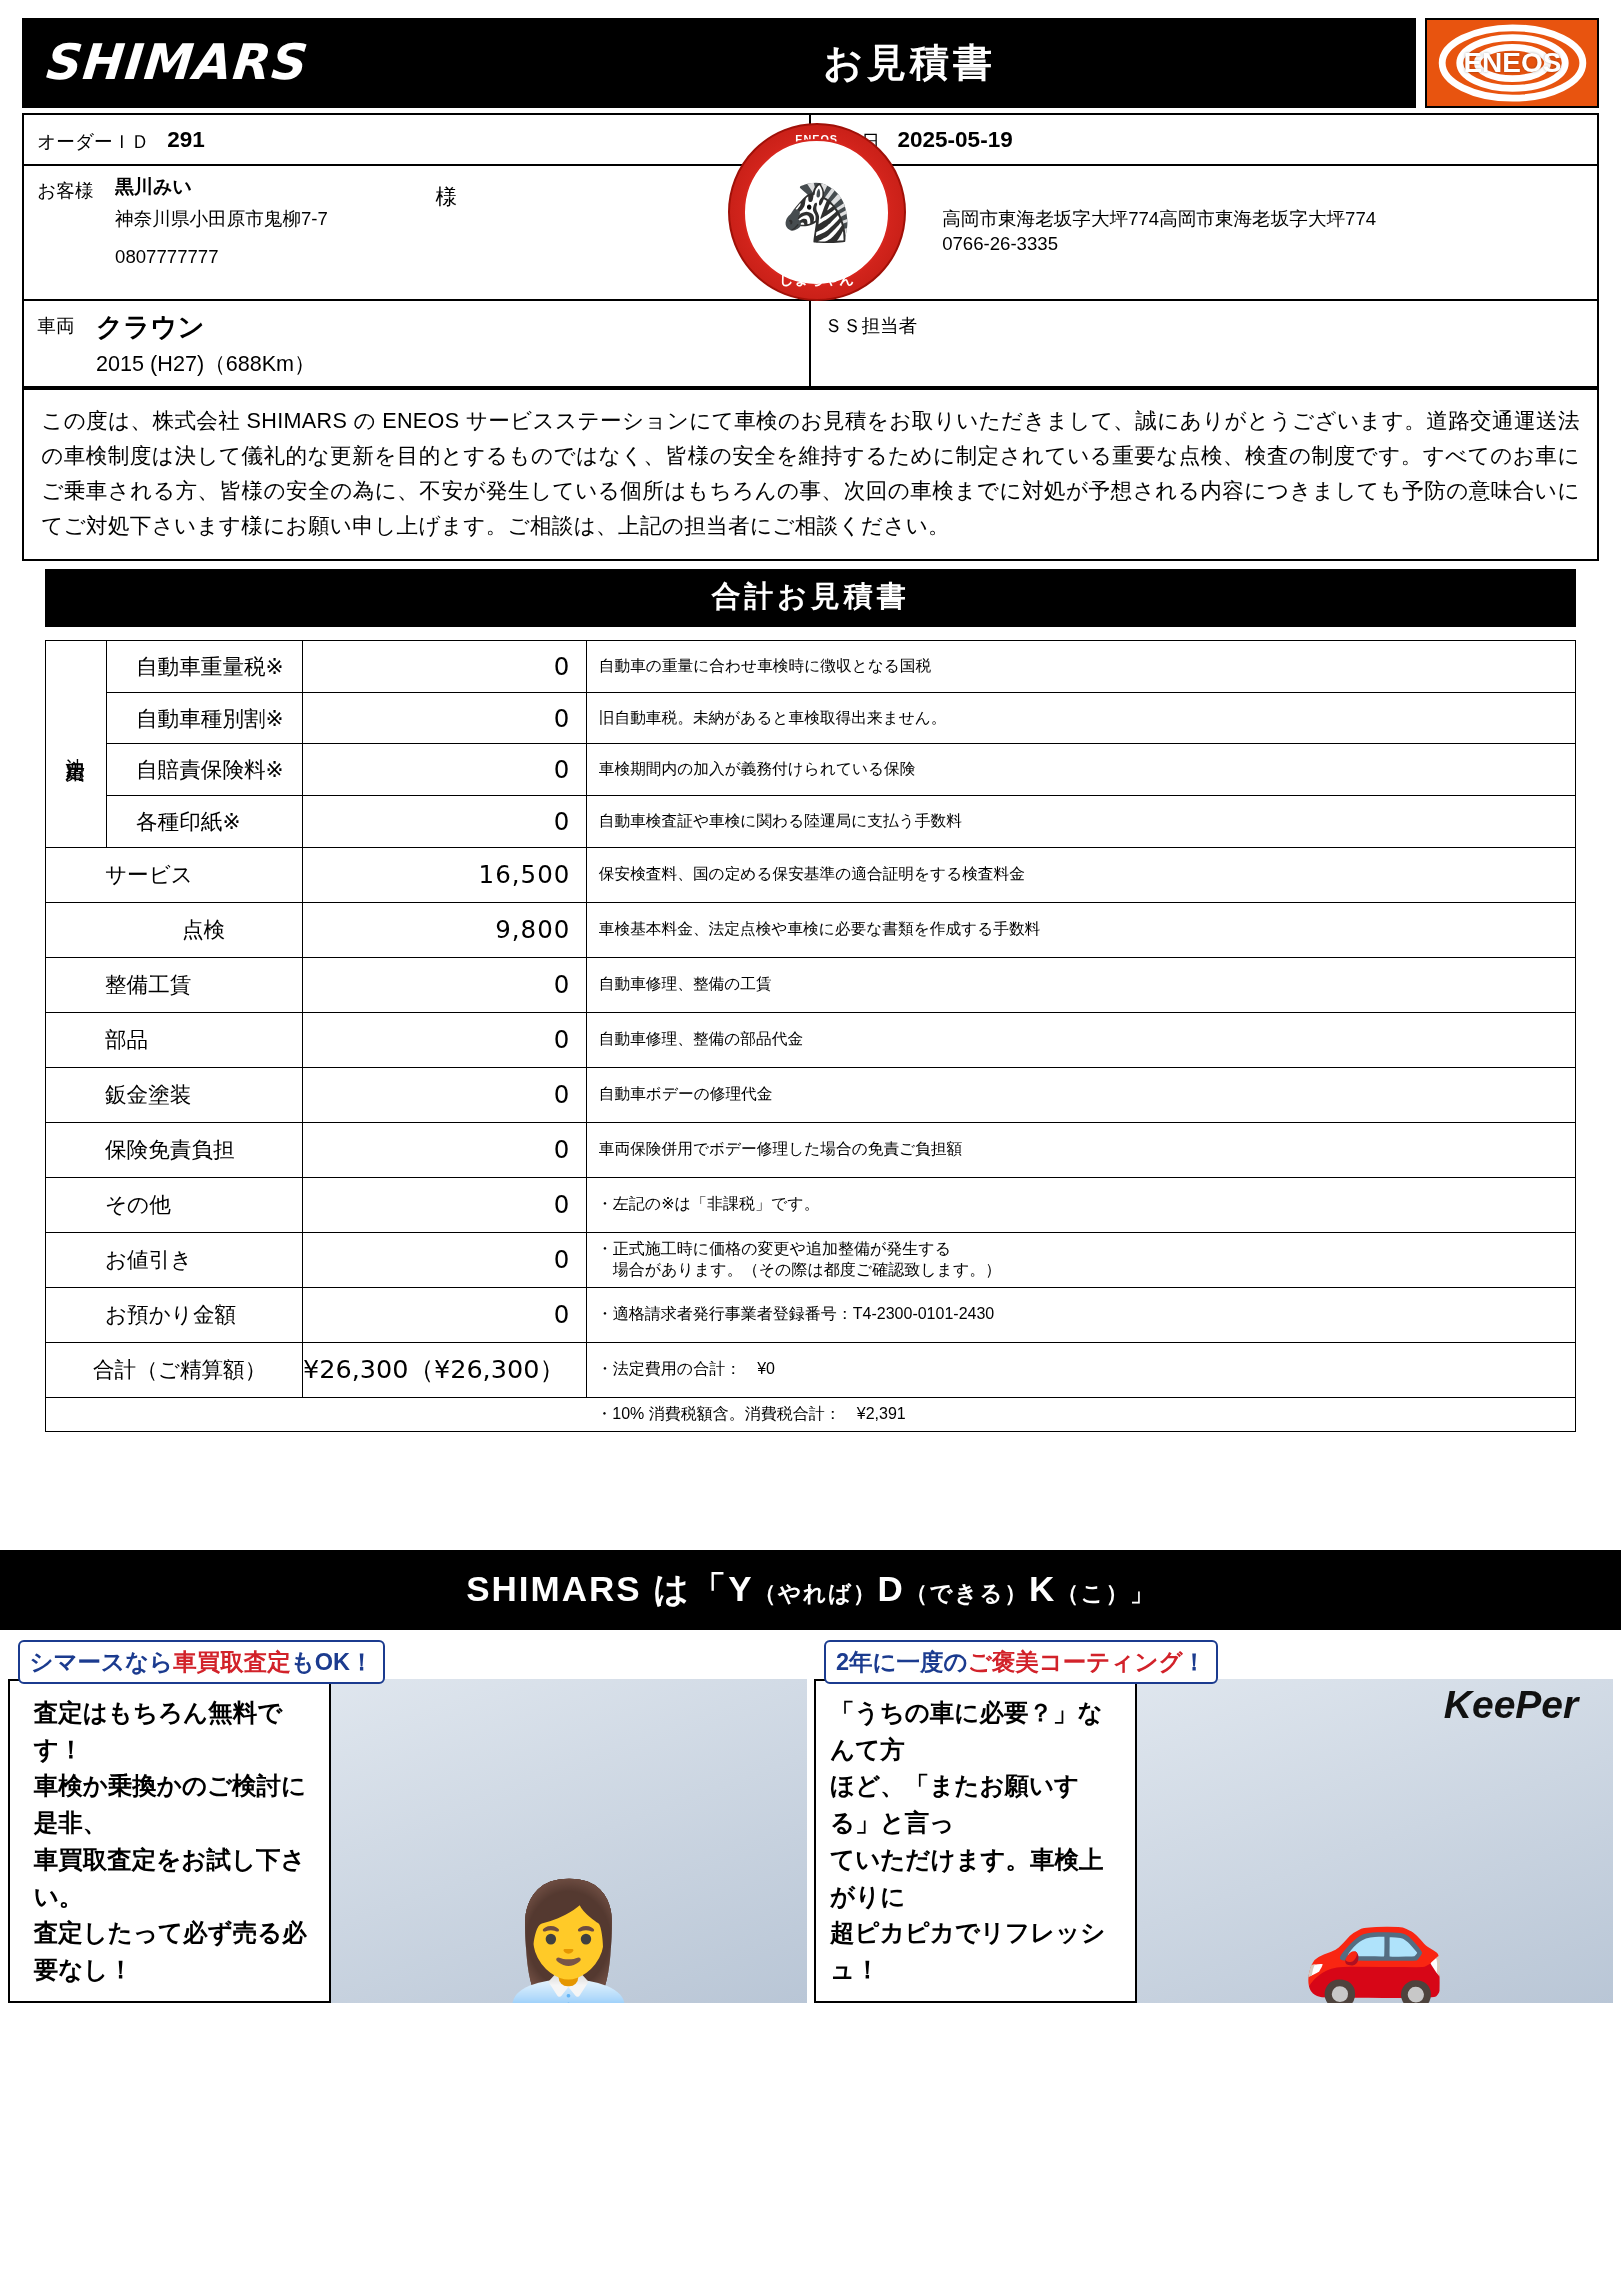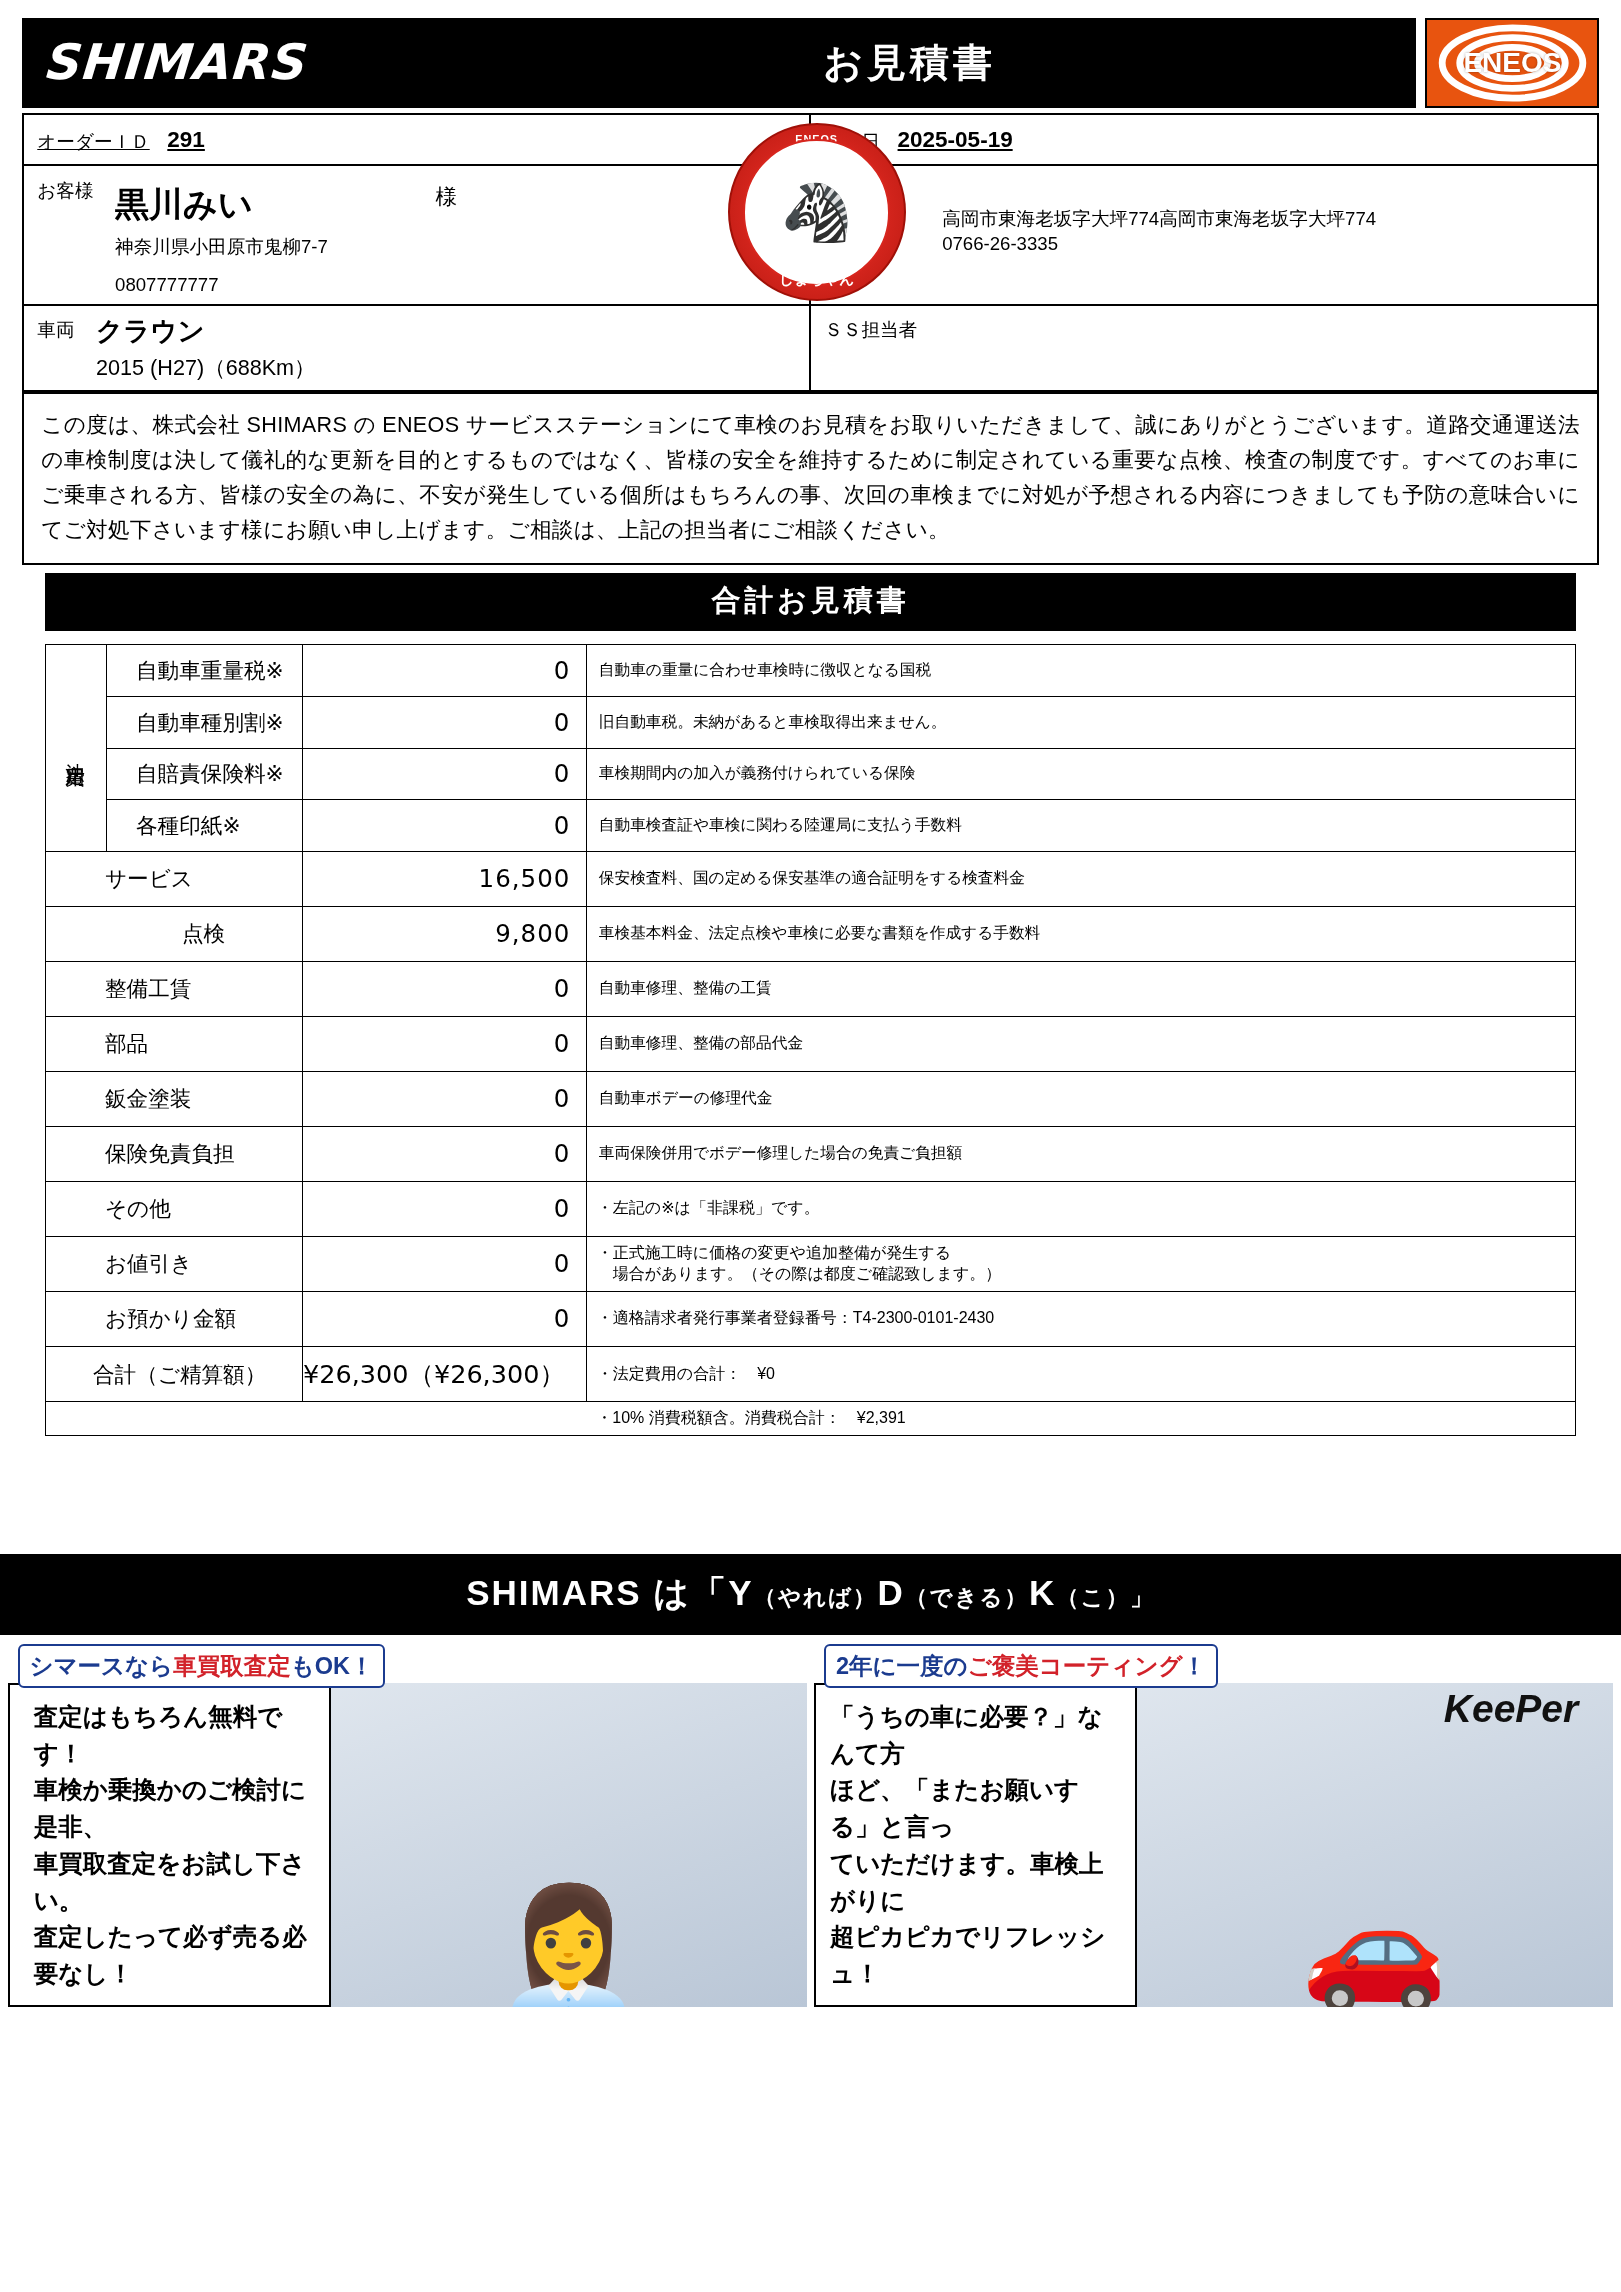--- a/index.html
+++ b/index.html
@@ -79,25 +79,25 @@
     position: relative;
   }
   .inforow { display:flex; }
   .cell { border-bottom: 2px solid #000; padding: 7.8px 13.7px; position: relative; }
   .cell.l { border-right: 2px solid #000; }
   .c-left { width: 50%; display:flex; }
   .c-right { width: 50%; display:flex; }
   .lbl { font-size: 18.6px; white-space: nowrap; padding-top: 3.9px; }
   .val-med { font-size: 22.5px; font-weight: bold; margin-left: 17.6px; }
 
-  .row1 .cell { height: 51px; display:flex; align-items:center;text-decoration:underline; }
+  .row1 .cell { height: 51px; display:flex; align-items:center; }
   .row2 .cell { min-height: 135px; }
   .row3 .cell { min-height: 63px; }
 
-  .cust-name { font-size: 34px; font-weight: bold; margin-top: 8px; }
+  .cust-name { font-size: 19px; font-weight: bold; }
   .cust-sub  { font-size: 18.6px; margin-top: 5.9px; }
   .cust-tel  { font-size: 18.6px; margin-top: 13.7px; }
   .sama { font-size: 21.6px; position:absolute; left: 412px; top: 15.7px; }
 
   .ss-name { font-size: 26.5px; font-weight: bold; margin-left: 118px; }
   .ss-addr { font-size: 18.6px; margin-left: 118px; margin-top: 5.9px; line-height: 1.35; max-width: 510px;}
   .ss-tel  { font-size: 18.6px; margin-left: 118px; margin-top: 2px; }
 
   .car-name { font-size: 26.5px; font-weight: bold; }
   .car-sub  { font-size: 21.6px; margin-top: 3.9px; }

